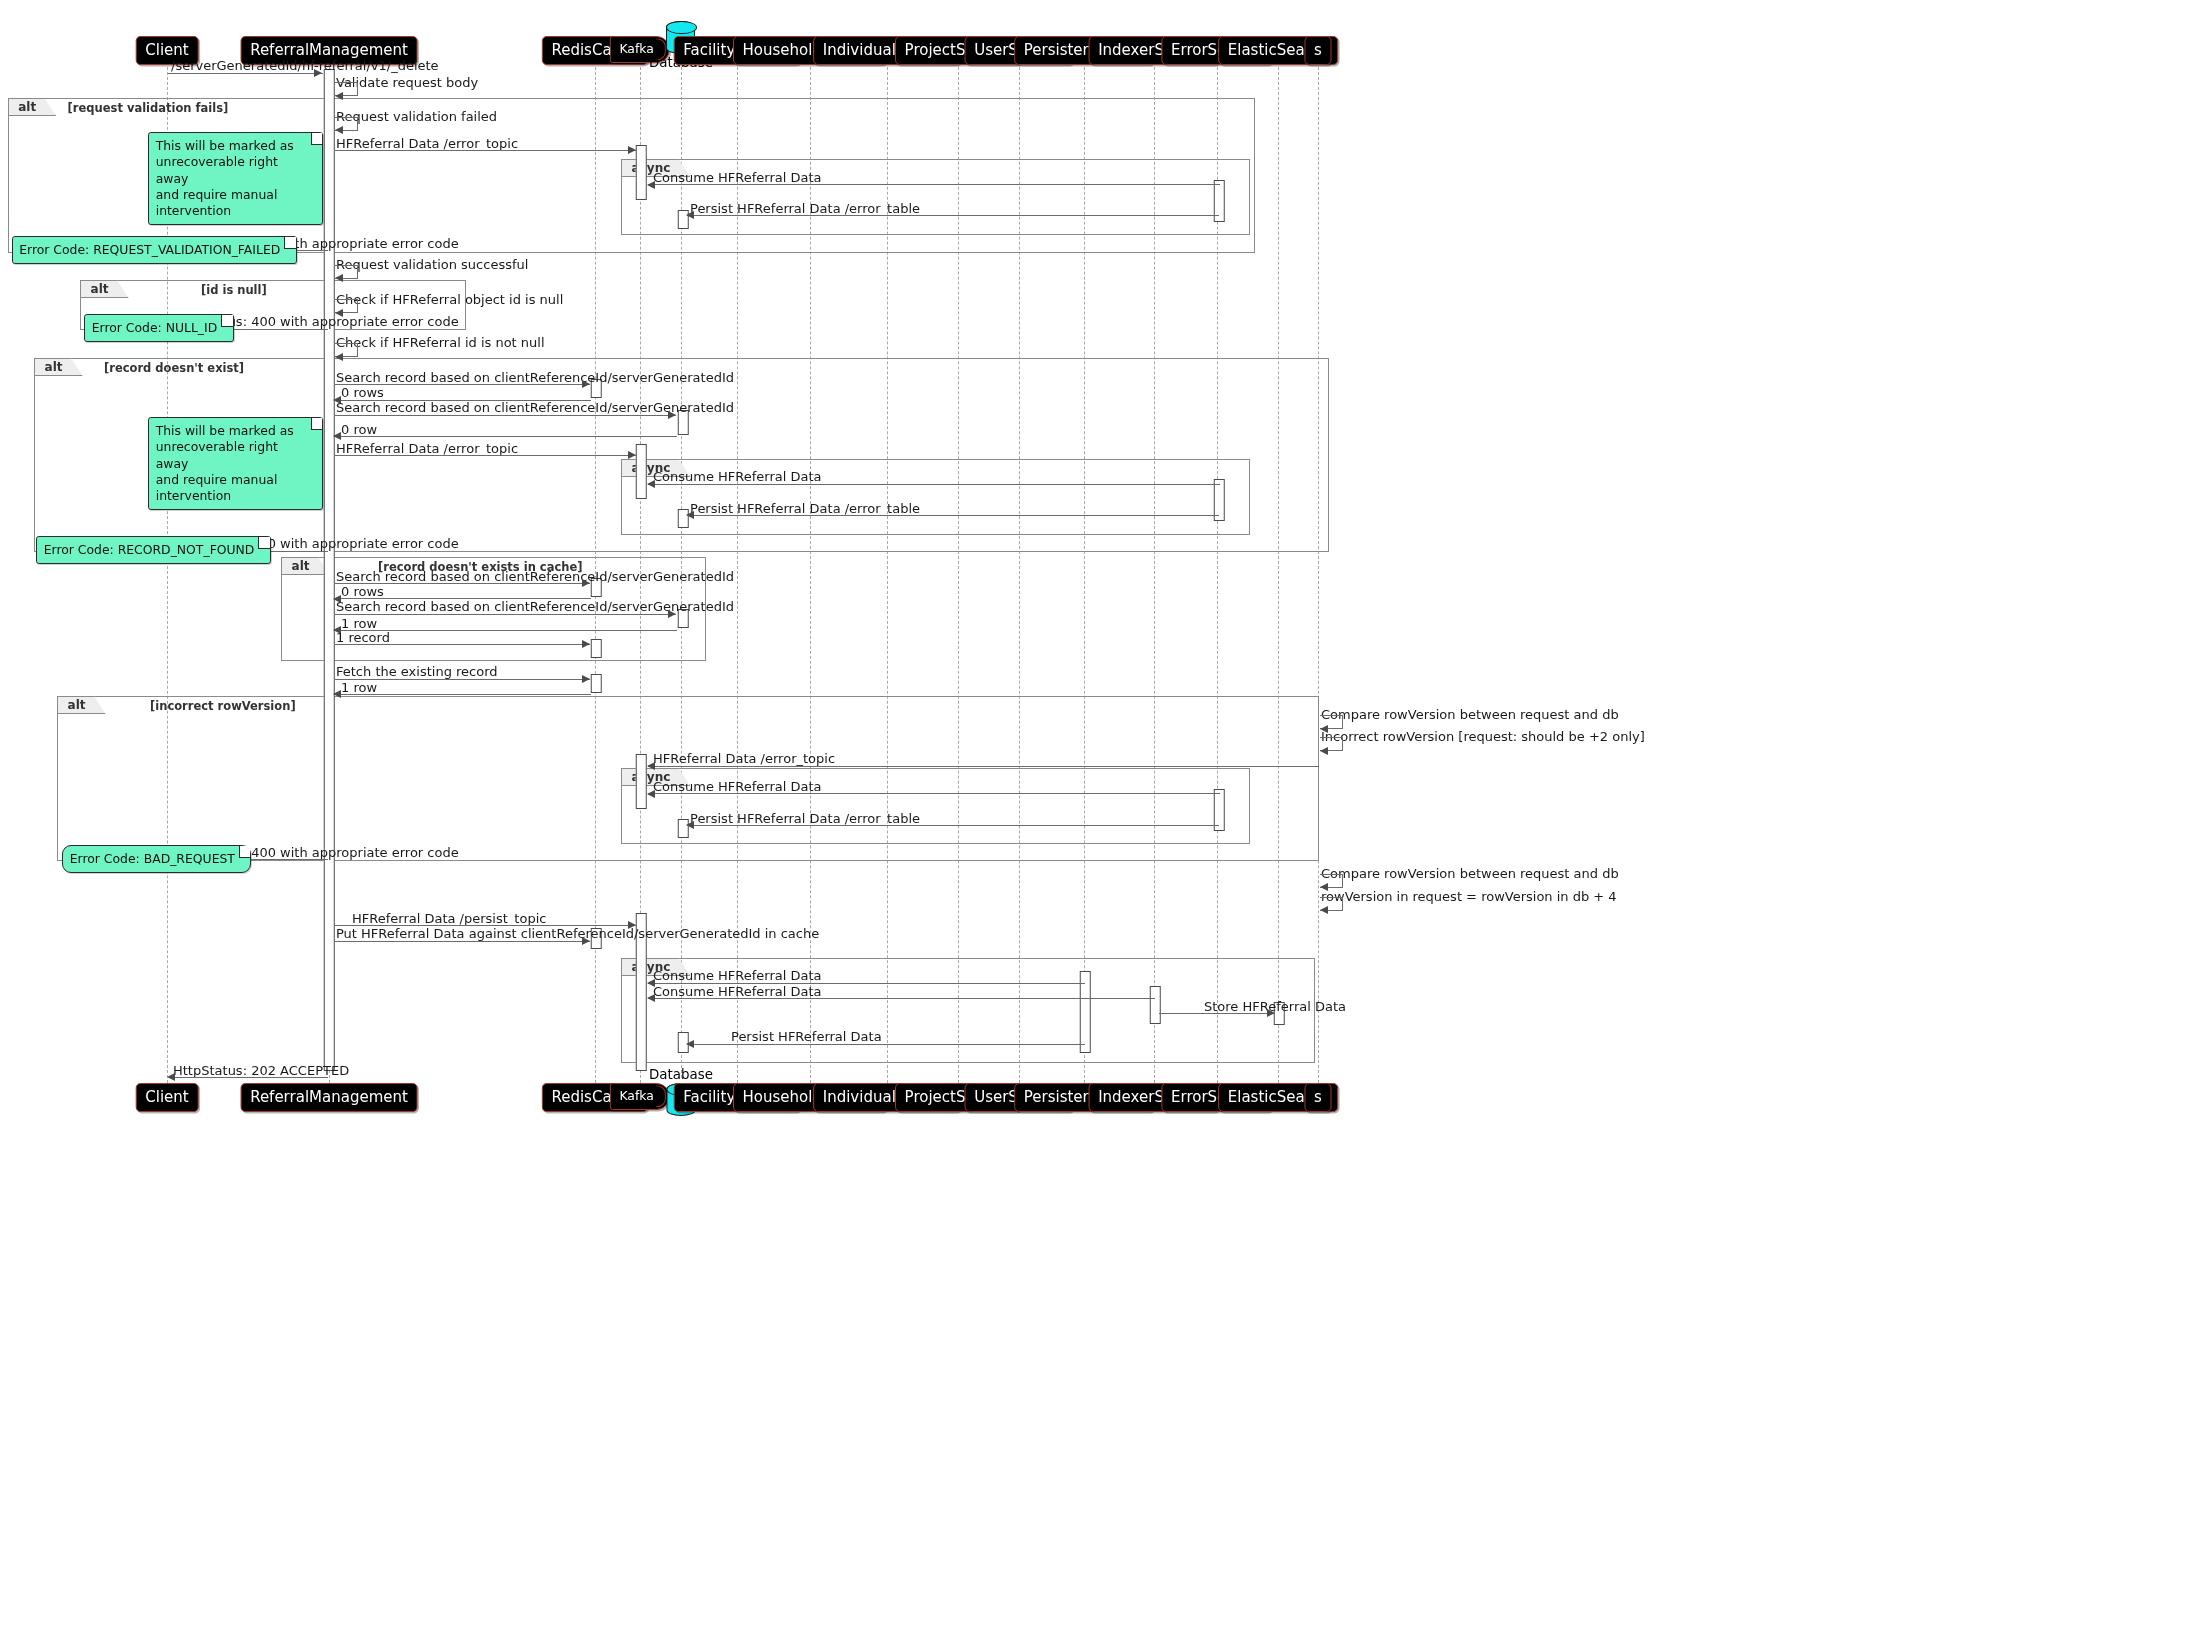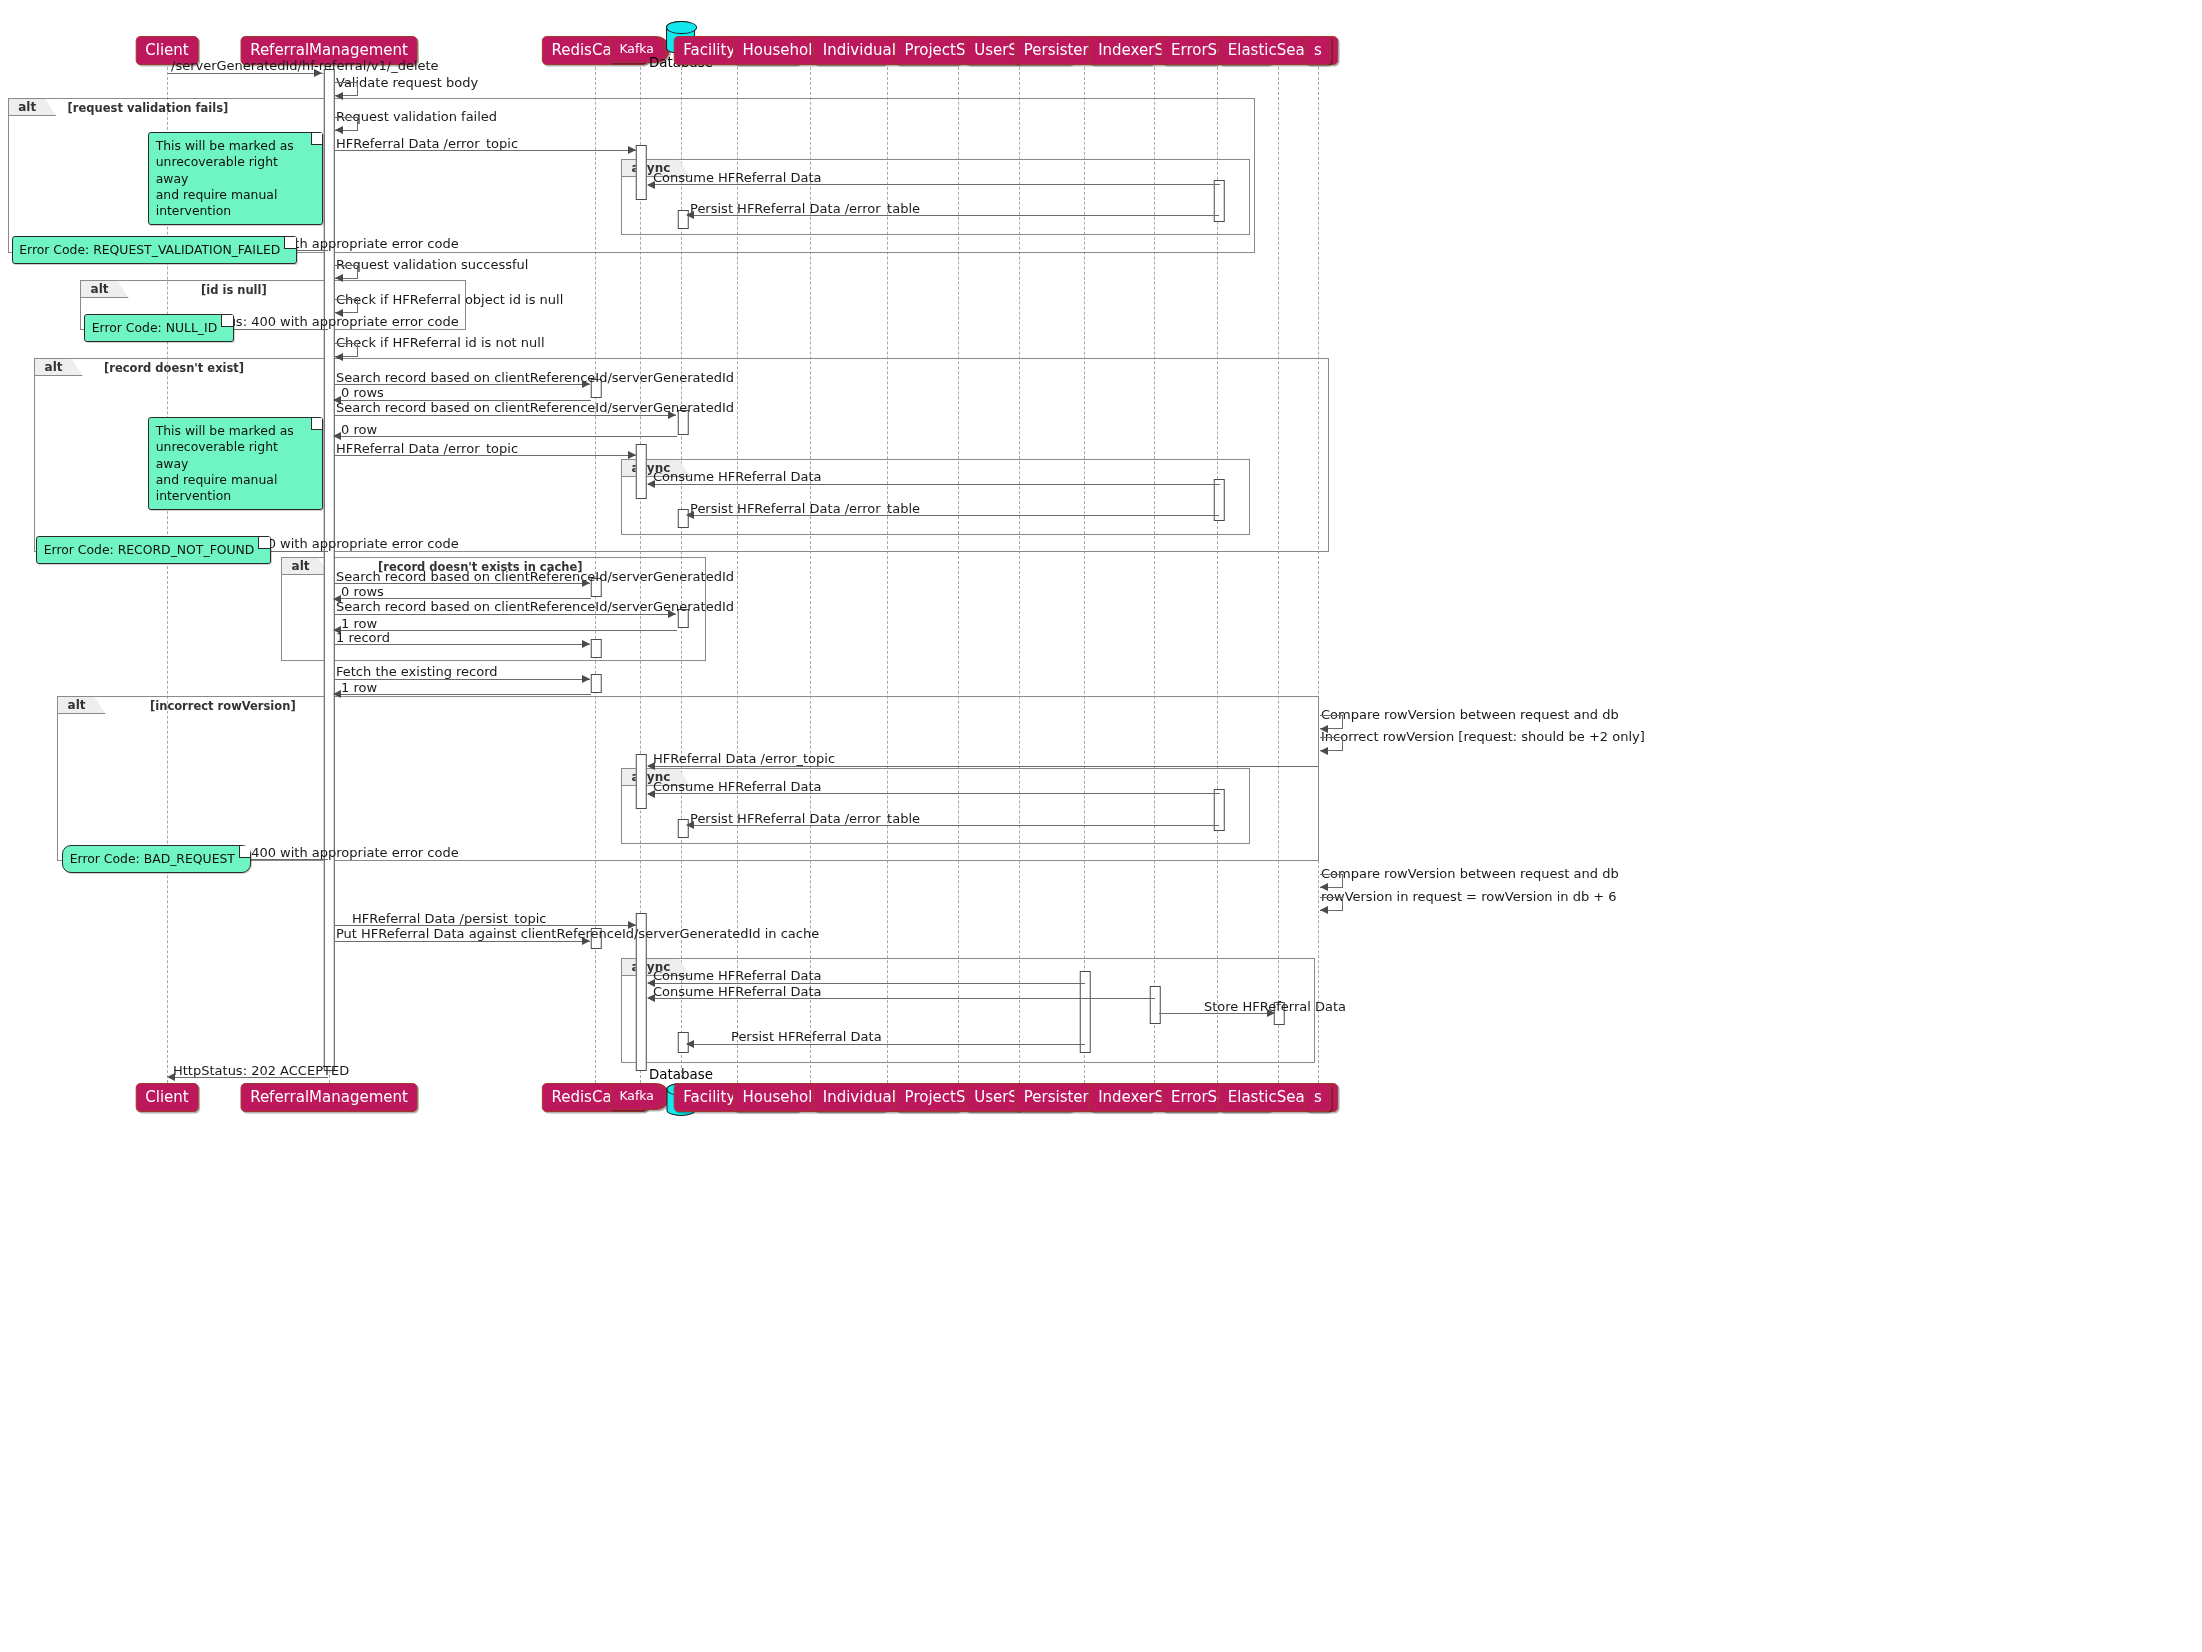--- a/index.html
+++ b/index.html
@@ -29,21 +29,21 @@
   }
   
   .lifeline {
     position: absolute;
     width: 0;
     border-left: 1px dashed #a8a8a8;
   }
   
   .participant {
     position: absolute;
-    background: #be185d;
+    background: #000000;
     border: 1.5px solid #A0392B;
     border-radius: 4.8px;
     color: #ffffff;
     font-size: 15px;
     line-height: 1;
     padding: 5.7px 8.6px 6.7px 8.6px;
     white-space: nowrap;
     text-align: center;
     box-shadow: 1.4px 1.4px 0 rgba(0,0,0,0.30);
     transform: translateX(-50%);
@@ -439,21 +439,21 @@
   <div class="arrow-head left" style="left:686px; top:821px;"></div>
 
   <div class="msg-label" style="left:173px; top:846px;">HttpStatus: 400 with appropriate error code</div>
   <div class="msg-line" style="left:170px; top:859px; width:158px;"></div>
   <div class="arrow-head left" style="left:167px; top:856px;"></div>
 
   <div class="msg-label" style="left:1321px; top:867px;">Compare rowVersion between request and db</div>
   <div class="self-msg" style="left:1320px; top:874px;"></div>
   <div class="arrow-head left" style="left:1320px; top:883px;"></div>
 
-  <div class="msg-label" style="left:1321px; top:890px;">rowVersion in request = rowVersion in db + 6</div>
+  <div class="msg-label" style="left:1321px; top:890px;">rowVersion in request = rowVersion in db + 4</div>
   <div class="self-msg" style="left:1320px; top:897px;"></div>
   <div class="arrow-head left" style="left:1320px; top:906px;"></div>
 
   <div class="msg-label" style="left:336px; top:912px;margin-left:16px;">HFReferral Data /persist_topic</div>
   <div class="msg-line" style="left:335px; top:925px; width:301px;"></div>
   <div class="arrow-head right" style="left:628px; top:921px;"></div>
 
   <div class="msg-label" style="left:336px; top:927px;">Put HFReferral Data against clientReferenceId/serverGeneratedId in cache</div>
   <div class="msg-line" style="left:335px; top:941px; width:255px;"></div>
   <div class="arrow-head right" style="left:582px; top:937px;"></div>

